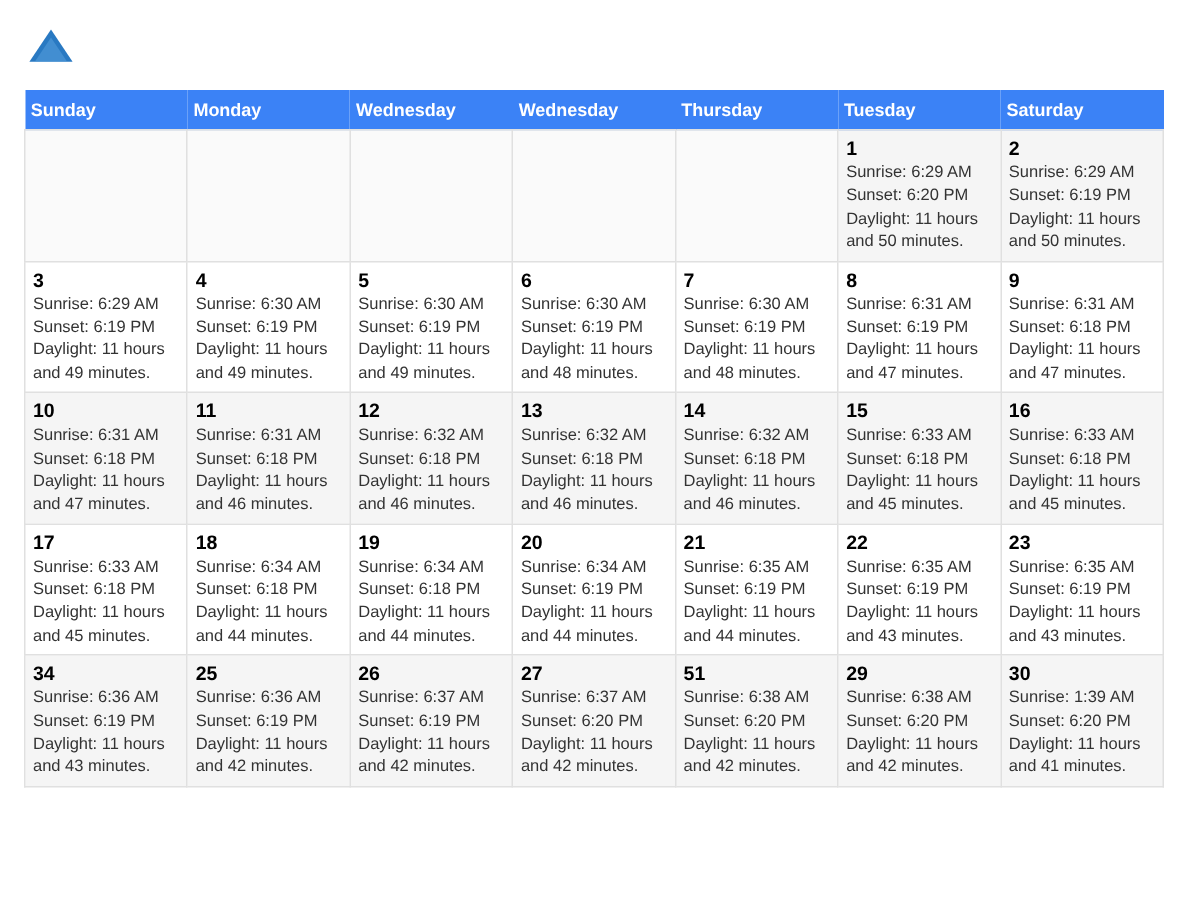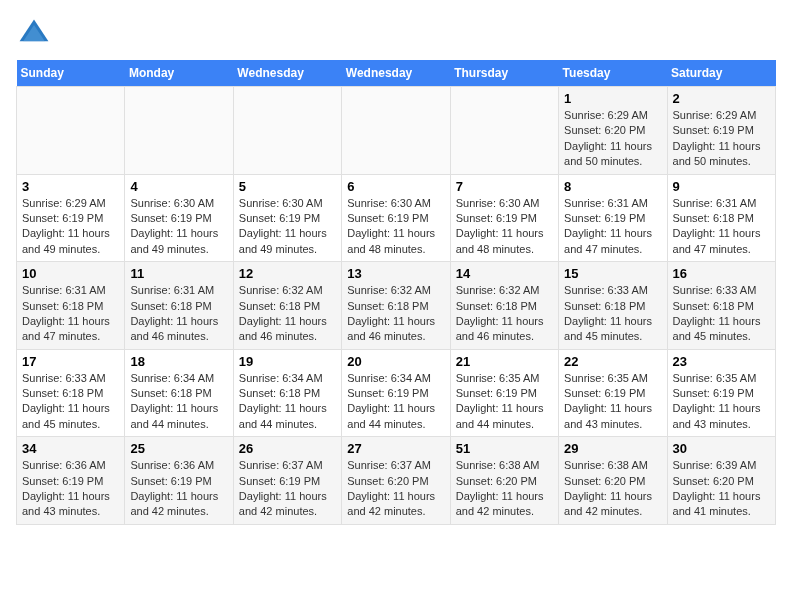--- a/index.html
+++ b/index.html
@@ -306,19 +306,19 @@
 Daylight: 11 hours and 42 minutes.</div>
         </td>
         <td>
           <span class="day-num">29</span>
           <div class="day-info" style="white-space: pre-line;">Sunrise: 6:38 AM
 Sunset: 6:20 PM
 Daylight: 11 hours and 42 minutes.</div>
         </td>
         <td>
           <span class="day-num">30</span>
-          <div class="day-info" style="white-space: pre-line;">Sunrise: 6:39 AM
+          <div class="day-info" style="white-space: pre-line;">Sunrise: 1:39 AM
 Sunset: 6:20 PM
 Daylight: 11 hours and 41 minutes.</div>
         </td>
       </tr>
     </tbody>
 </table>
 
 </body></html>

